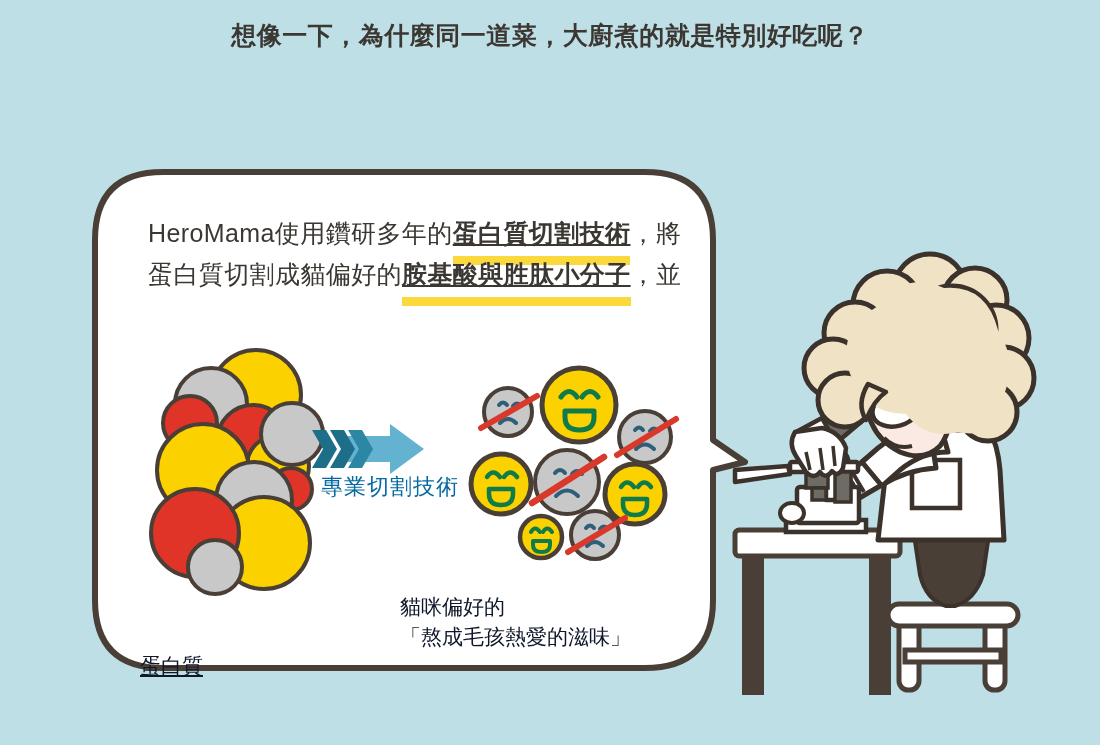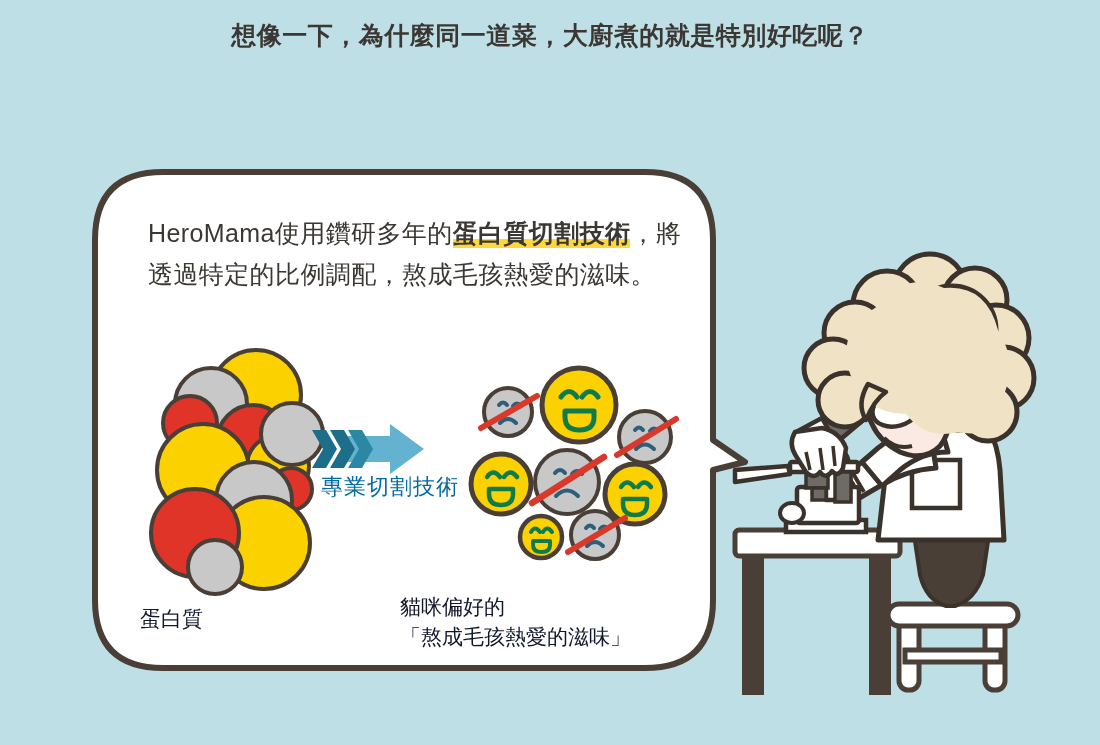--- a/index.html
+++ b/index.html
@@ -25,26 +25,27 @@
 
   
   .card-text{
     position:absolute;left:148px;top:213px;width:560px;
     color:#3b3732;font-size:25px;line-height:41px;letter-spacing:.4px;
   }
   .card-text .ln{white-space:nowrap;}
   .hl{
     font-weight:700;
     background:linear-gradient(to top,#fbd83c 0,#fbd83c 9px,rgba(0,0,0,0) 9px);
-    padding-bottom:1px;
+    padding-bottom:18px;
+    text-decoration:underline;
   }
 
   
   .lbl{position:absolute;color:#0f172a;font-size:21px;line-height:30px;text-align:left;}
-  .lbl-protein{left:140px;top:604px;width:180px;}
+  .lbl-protein{left:140px;top:651px;width:180px;text-decoration:underline;}
   .lbl-amino{left:400px;top:592px;width:380px;}
   .lbl-tech{
     position:absolute;left:300px;top:472px;width:180px;
     text-align:center;color:#0369a1;font-size:22px;letter-spacing:1px;
   }
 </style>
 </head>
 <body>
 
 <div id="stage">
@@ -289,21 +290,21 @@
                  Q926 440 906 414
                  Q862 414 848 368 Z" fill="#f0e2c4" stroke="none"></path>
       </g>
 
       <path d="M868 384 Q856 404 866 420 Q874 400 886 392 Z" fill="#f0e2c4" stroke="#3b322c" stroke-width="4.5" stroke-linejoin="round"></path>
     </g>
   </svg>
 
   <div class="card-text">
     <div class="ln"><span>HeroMama使用鑽研多年的</span><span class="hl">蛋白質切割技術</span><span>，將</span></div>
-    <div class="ln">透過特定的比例調配，熬成毛孩熱愛的滋味。</div>
+    <div class="ln"><span>蛋白質切割成貓偏好的</span><span class="hl">胺基酸與胜肽小分子</span><span>，並</span></div>
   </div>
 
   <div class="lbl-tech">專業切割技術</div>
 
   <div class="lbl lbl-protein">蛋白質</div>
 
   <div class="lbl lbl-amino">
     <div>貓咪偏好的</div>
     <div>「熬成毛孩熱愛的滋味」</div>
   </div>

